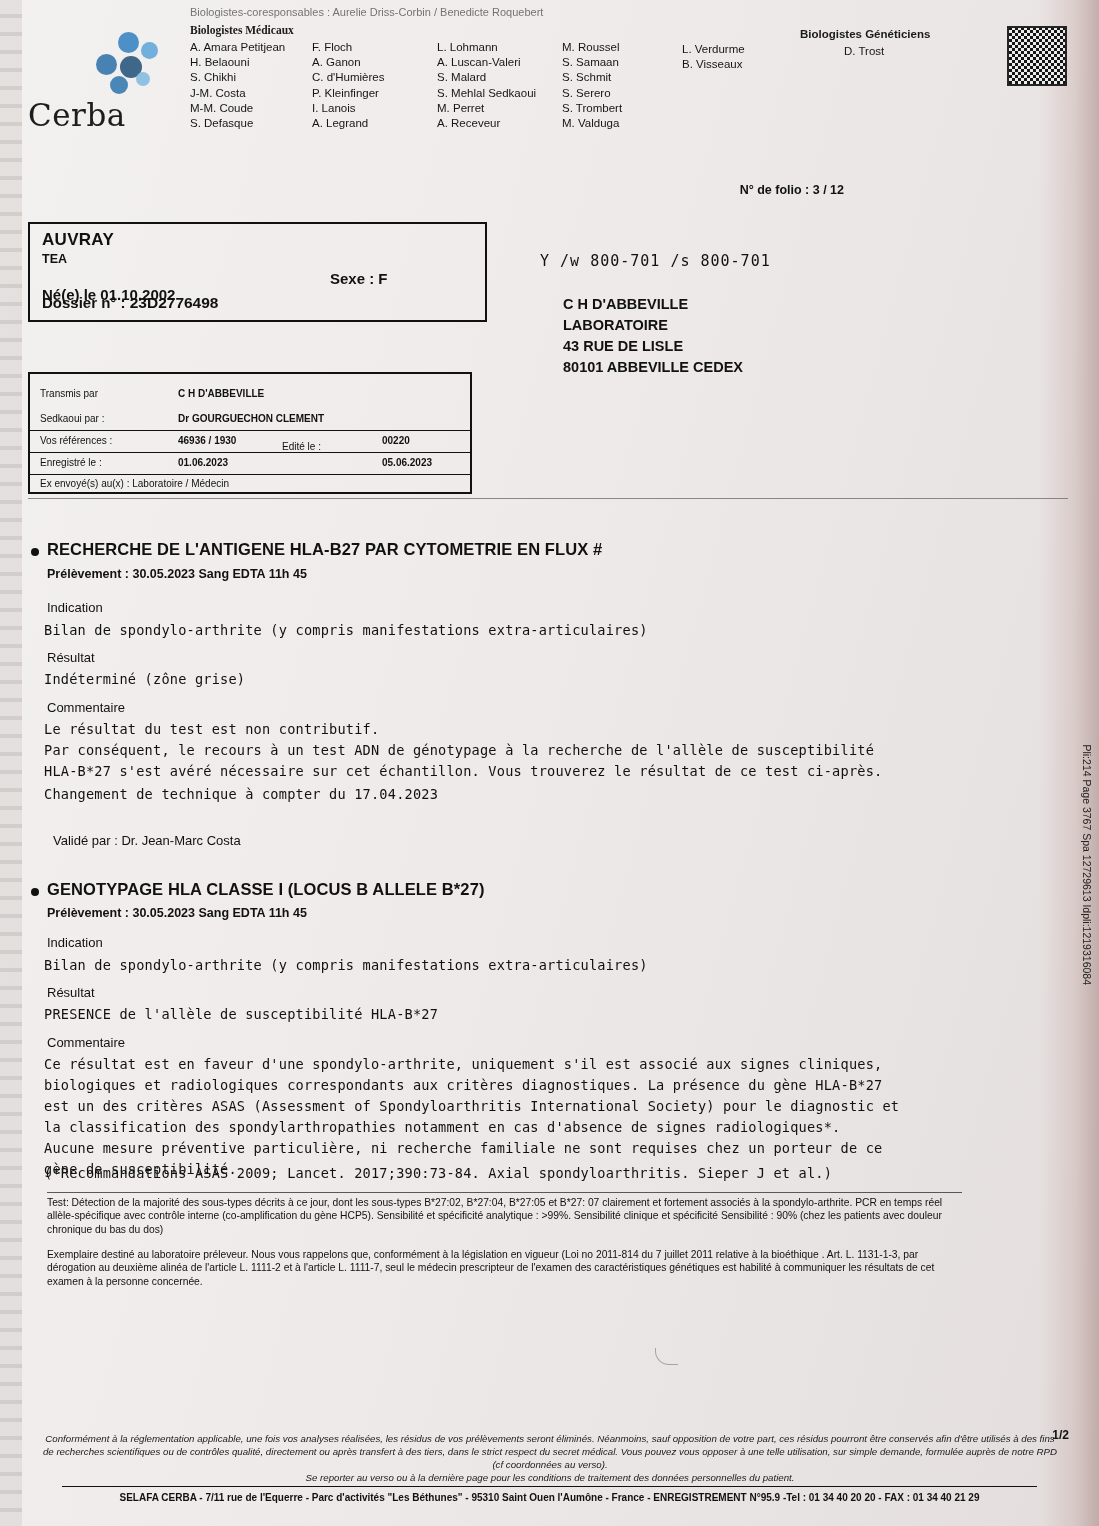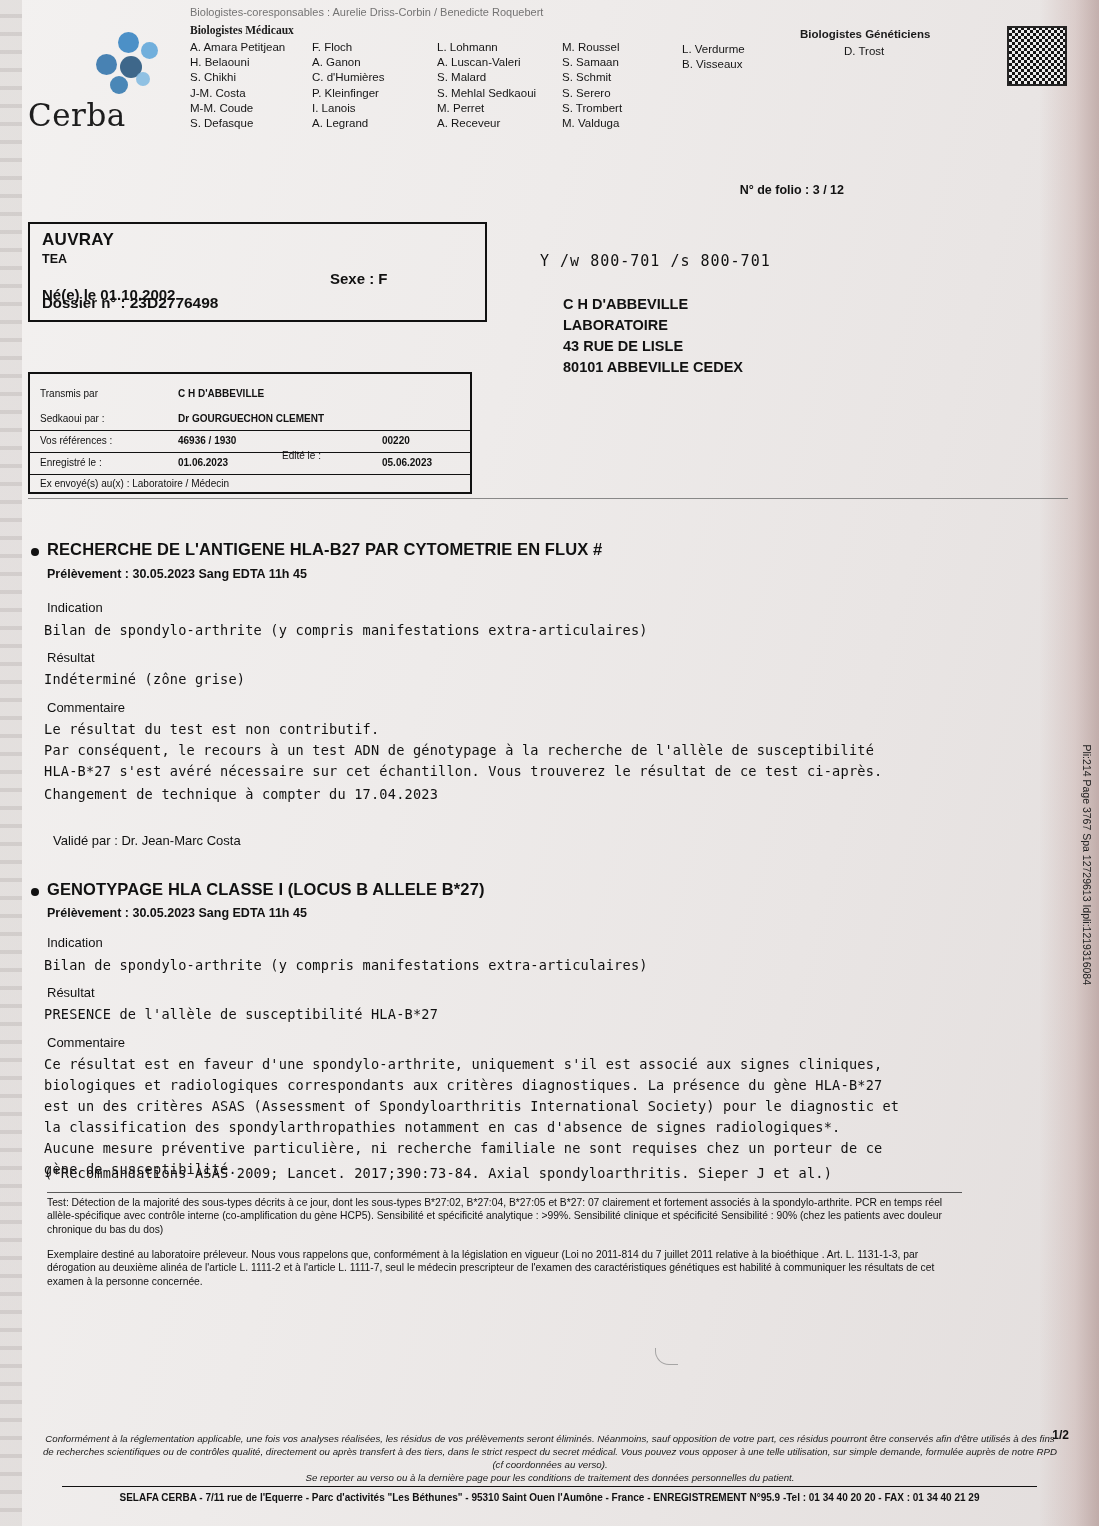--- a/index.html
+++ b/index.html
@@ -196,21 +196,21 @@
     <div class="row tval" style="top:39px;">Dr GOURGUECHON CLEMENT</div>
 
     <div class="sep" style="top:56px;"></div>
     <div class="row tlabel" style="top:61px;">Vos références :</div>
     <div class="row tval" style="top:61px;">46936 / 1930</div>
     <div class="row" style="left:352px;top:61px;font-weight:bold;">00220</div>
 
     <div class="sep" style="top:78px;"></div>
     <div class="row tlabel" style="top:83px;">Enregistré le :</div>
     <div class="row tval" style="top:83px;">01.06.2023</div>
-    <div class="row" style="left:252px;top:76px;">Edité le :</div>
+    <div class="row" style="left:252px;top:67px;">Edité le :</div>
     <div class="row" style="left:352px;top:83px;font-weight:bold;">05.06.2023</div>
 
     <div class="sep" style="top:100px;"></div>
     <div class="row tlabel" style="top:104px;">Ex envoyé(s) au(x) : Laboratoire / Médecin</div>
   </div>
 
   <div class="hr" style="top:498px;"></div>
 
   <div class="bullet" style="left:31px;top:548px;"></div>
   <div class="sec-title" style="left:47px;top:540px;">RECHERCHE DE L'ANTIGENE HLA-B27 PAR CYTOMETRIE EN FLUX  #</div>

